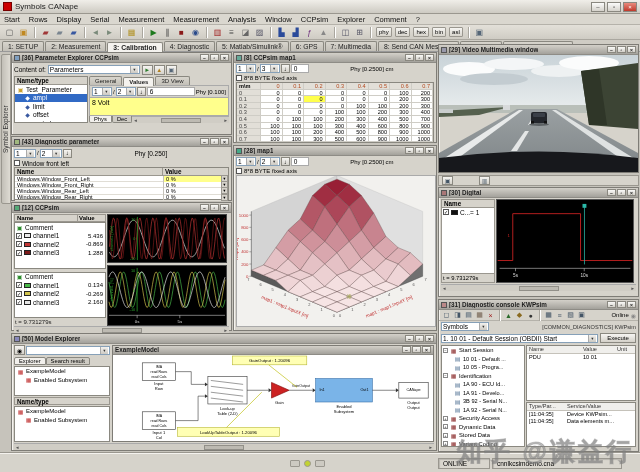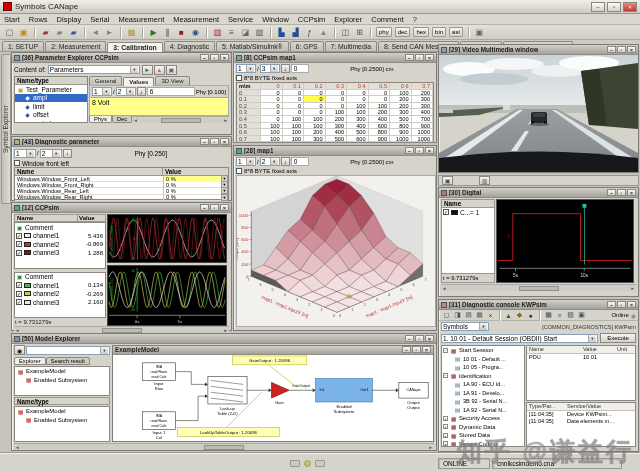--- a/index.html
+++ b/index.html
@@ -62,21 +62,21 @@
       <span class="wb close">×</span>
     </span>
 </div>
 <div class="menubar" id="menubar">
     <span class="mitem">Start</span>
     <span class="mitem">Rows</span>
     <span class="mitem">Display</span>
     <span class="mitem">Serial</span>
     <span class="mitem">Measurement</span>
     <span class="mitem">Measurement</span>
-    <span class="mitem">Service</span>
+    <span class="mitem">Analysis</span>
     <span class="mitem">Window</span>
     <span class="mitem">CCPsim</span>
     <span class="mitem">Explorer</span>
     <span class="mitem">Comment</span>
     <span class="mitem">?</span>
   </div>
 <div class="toolbar" id="main-toolbar">
     <span class="tbi" style="color: rgb(85, 85, 85);">▢</span>
     <span class="tbi" style="color: rgb(192, 136, 32);">▣</span>
     <span class="tbsep"></span>

